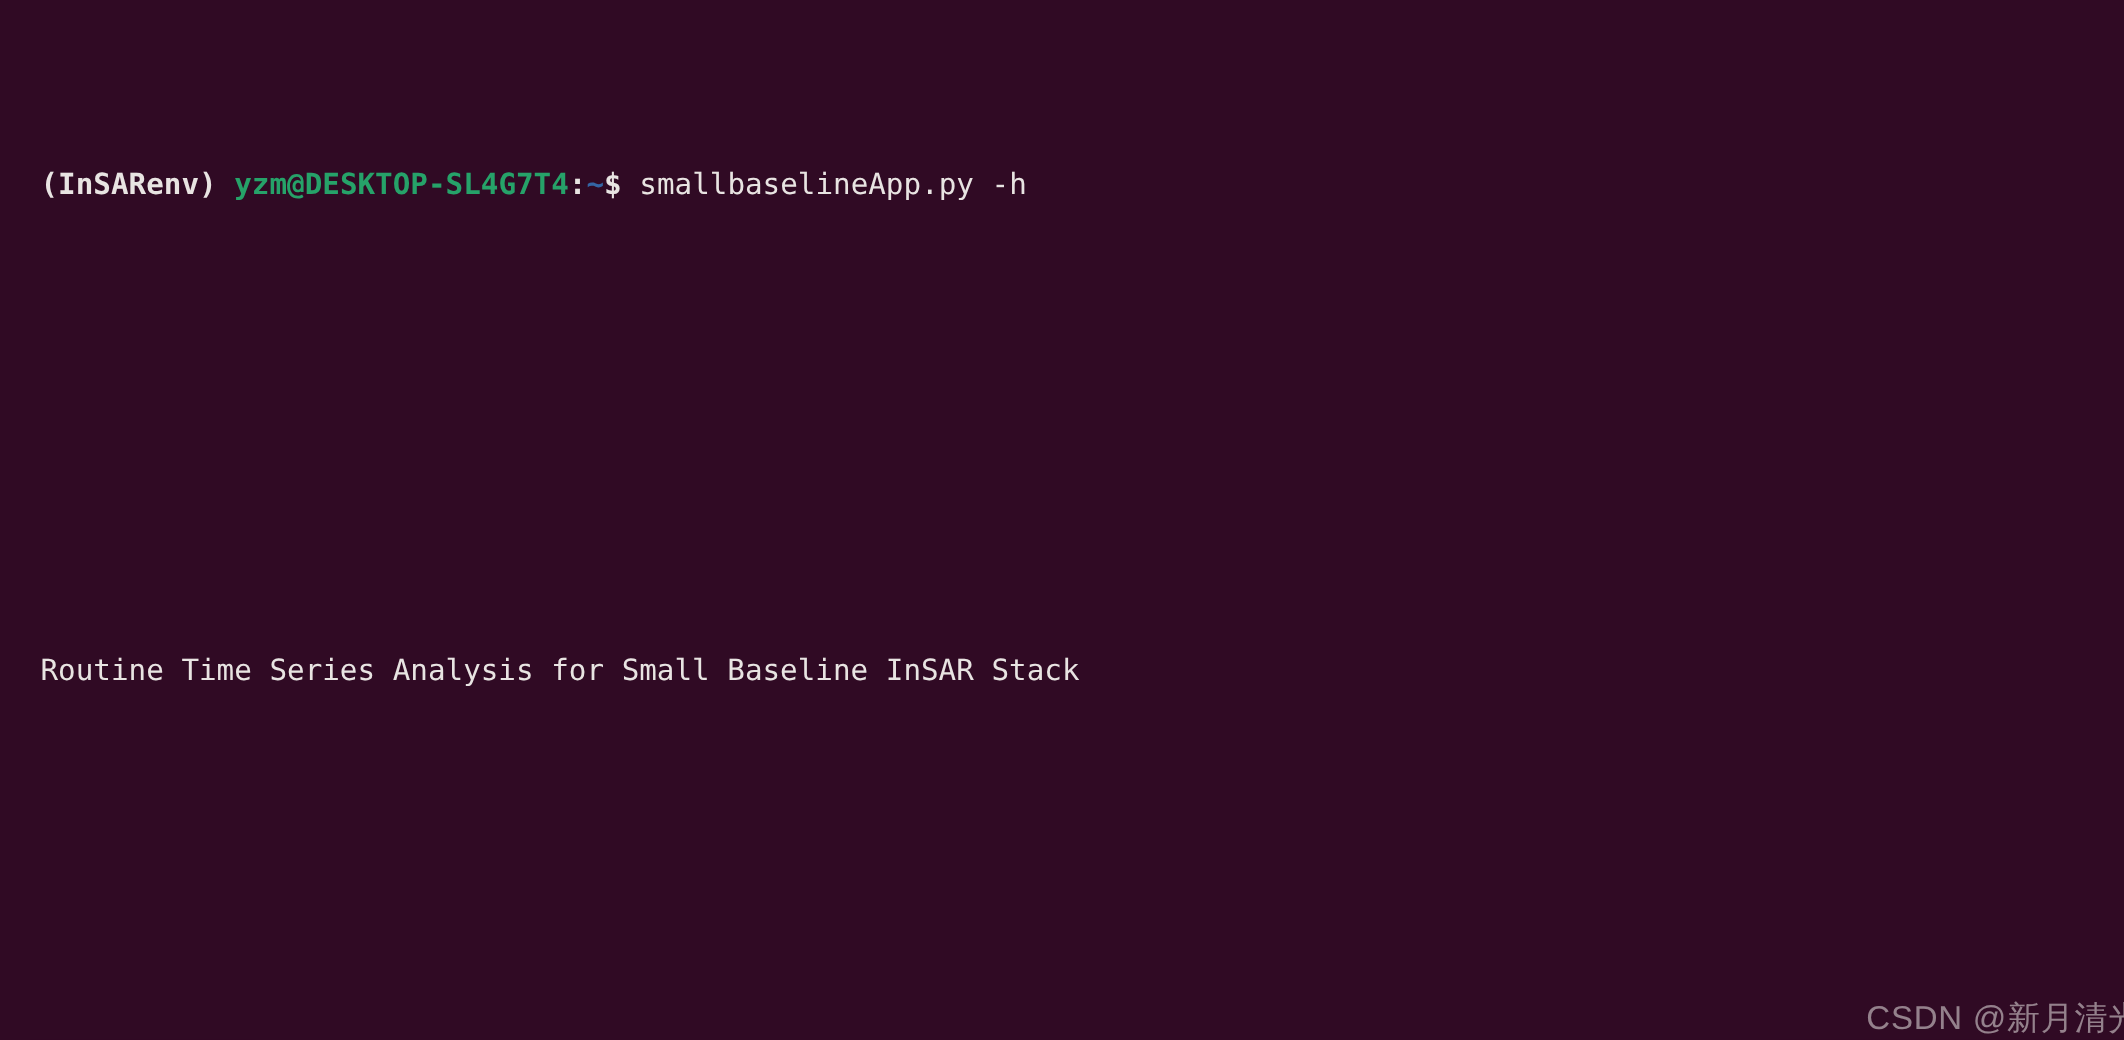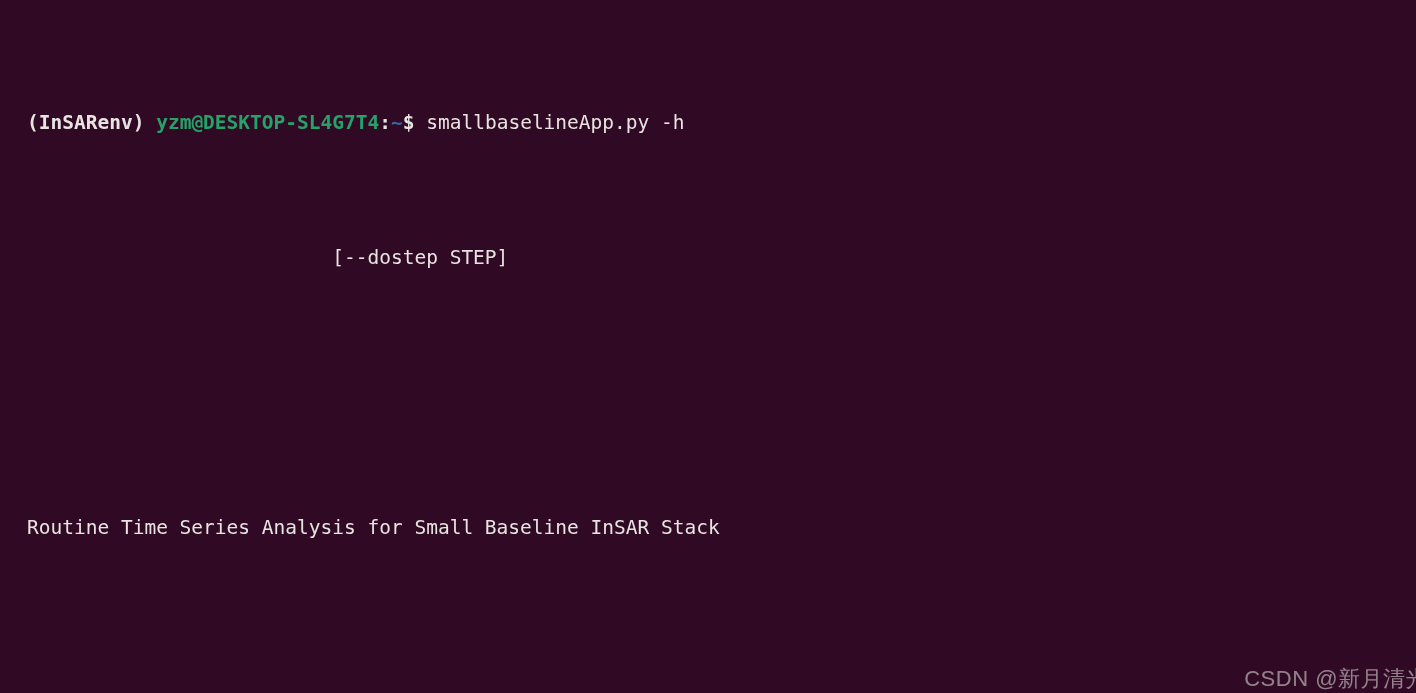--- a/index.html
+++ b/index.html
@@ -53,21 +53,20 @@
 <body>
 
 <div id="terminal">
 
   <div id="screen">
 
     
     <div class="line"><span class="c-white c-bold">(InSARenv)</span><span class="c-white"> </span><span class="c-green">yzm@DESKTOP-SL4G7T4</span><span class="c-white c-bold">:</span><span class="c-blue">~</span><span class="c-white c-bold">$</span><span class="c-white"> </span><span class="c-white">smallbaselineApp.py -h</span></div>
 
     
-    <div class="line">                          [--dostep STEP]</div>
 
     
     <div class="line"> </div>
 
     
     <div class="line">Routine Time Series Analysis for Small Baseline InSAR Stack</div>
 
     
     
 

